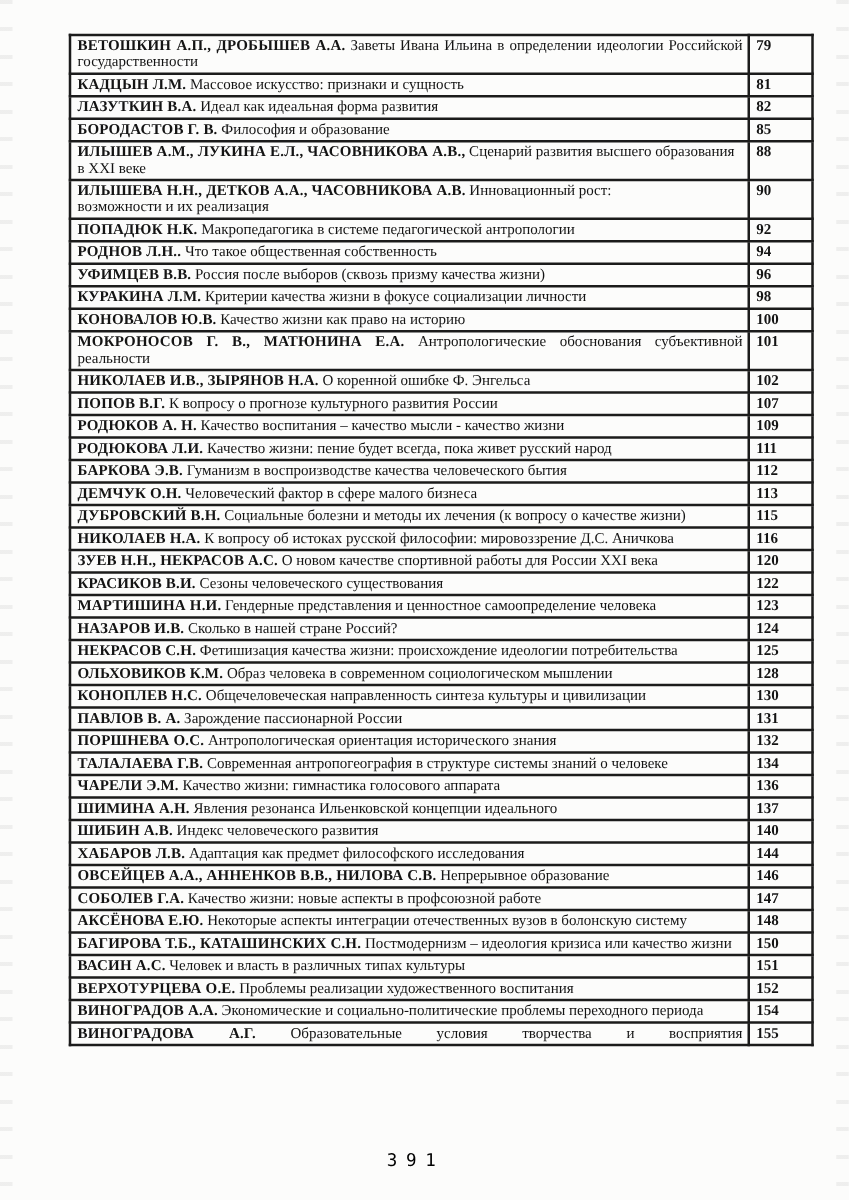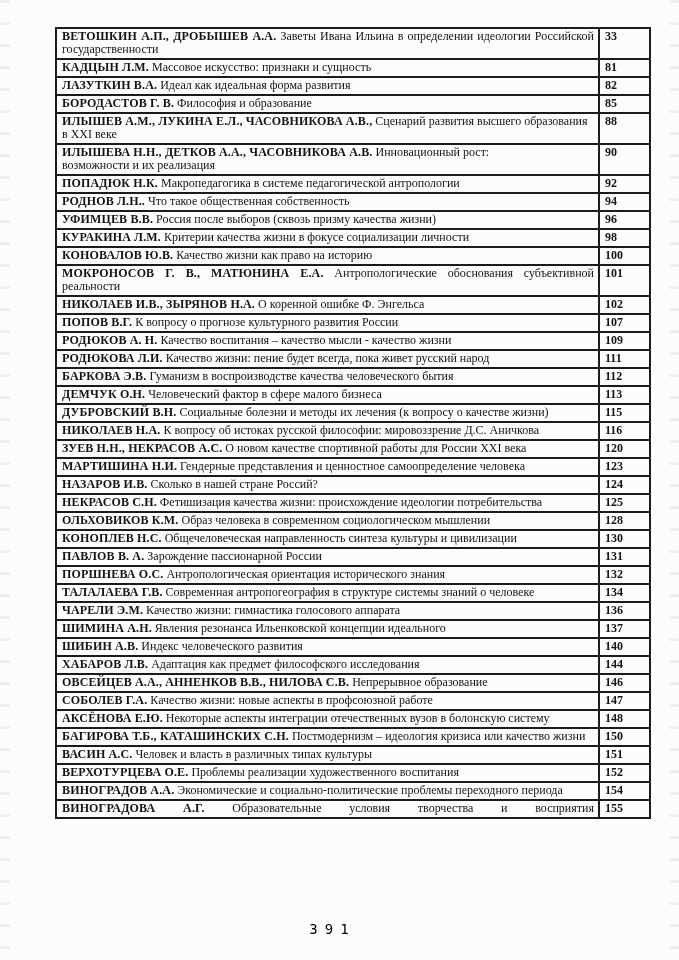--- a/index.html
+++ b/index.html
@@ -76,21 +76,21 @@
 </head>
 <body>
 
 <div class="scan-edge-left"></div>
 <div class="scan-edge-right"></div>
 
 <table class="toc-table">
   <tbody>
       <tr>
         <td class="entry justify"><b>ВЕТОШКИН А.П., ДРОБЫШЕВ А.А.</b><span class="title"> Заветы Ивана Ильина в определении идеологии Российской государственности</span></td>
-        <td class="pagenum">33</td>
+        <td class="pagenum">79</td>
       </tr>
       <tr>
         <td class="entry"><b>КАДЦЫН Л.М.</b><span class="title"> Массовое искусство: признаки и сущность</span></td>
         <td class="pagenum">81</td>
       </tr>
       <tr>
         <td class="entry"><b>ЛАЗУТКИН В.А.</b><span class="title"> Идеал как идеальная форма развития</span></td>
         <td class="pagenum">82</td>
       </tr>
       <tr>
@@ -160,20 +160,24 @@
       </tr>
       <tr>
         <td class="entry justify"><b>НИКОЛАЕВ Н.А.</b><span class="title"> К вопросу об истоках русской философии: мировоззрение Д.С. Аничкова</span></td>
         <td class="pagenum">116</td>
       </tr>
       <tr>
         <td class="entry"><b>ЗУЕВ Н.Н., НЕКРАСОВ А.С.</b><span class="title"> О новом качестве спортивной работы для России XXI века</span></td>
         <td class="pagenum">120</td>
       </tr>
       <tr>
+        <td class="entry"><b>КРАСИКОВ В.И.</b><span class="title"> Сезоны человеческого существования</span></td>
+        <td class="pagenum">122</td>
+      </tr>
+      <tr>
         <td class="entry justify"><b>МАРТИШИНА Н.И.</b><span class="title"> Гендерные представления и ценностное самоопределение человека</span></td>
         <td class="pagenum">123</td>
       </tr>
       <tr>
         <td class="entry"><b>НАЗАРОВ И.В.</b><span class="title"> Сколько в нашей стране Россий?</span></td>
         <td class="pagenum">124</td>
       </tr>
       <tr>
         <td class="entry justify"><b>НЕКРАСОВ С.Н.</b><span class="title"> Фетишизация качества жизни: происхождение идеологии потребительства</span></td>
         <td class="pagenum">125</td>

